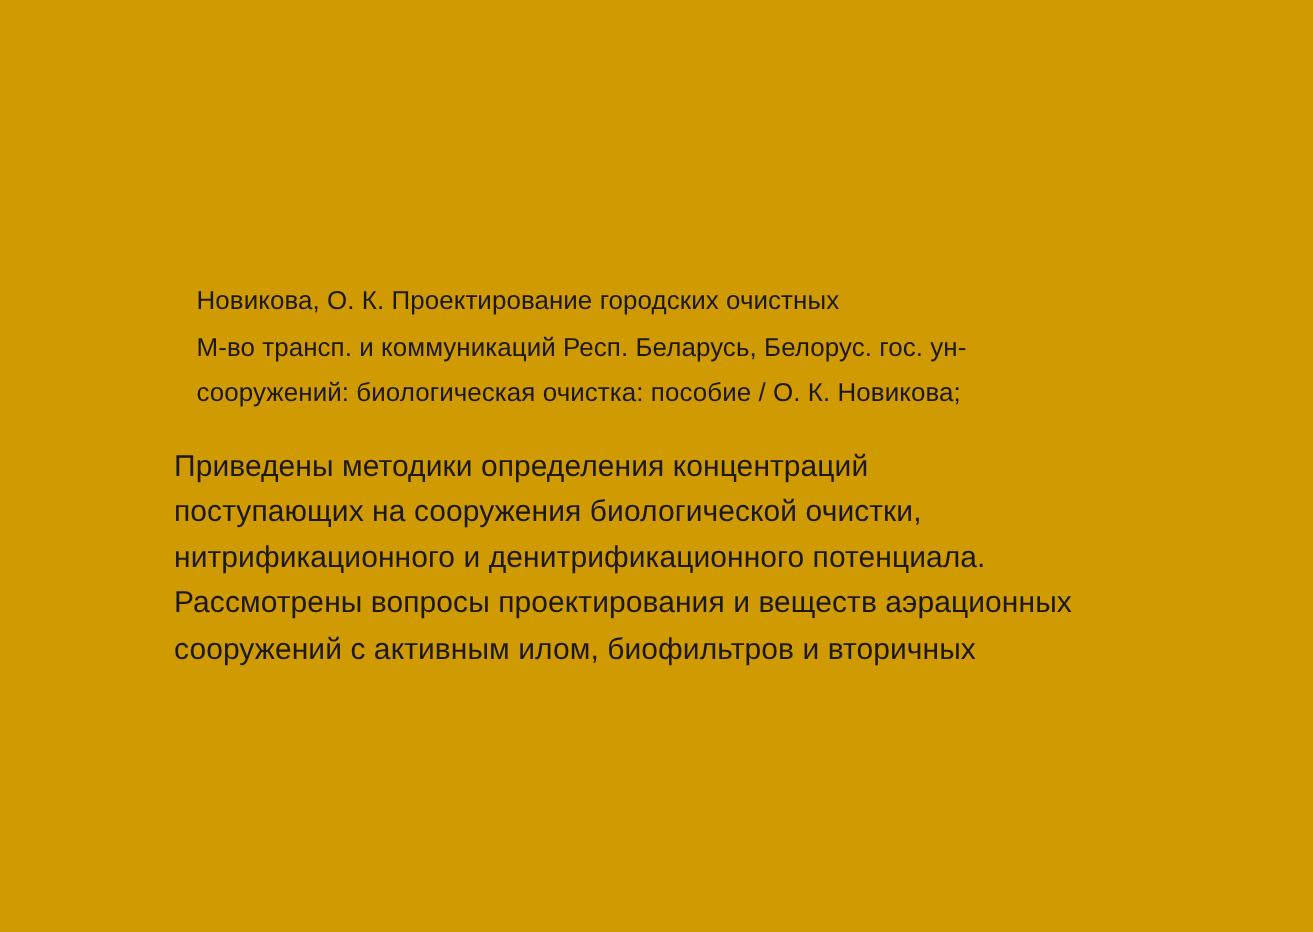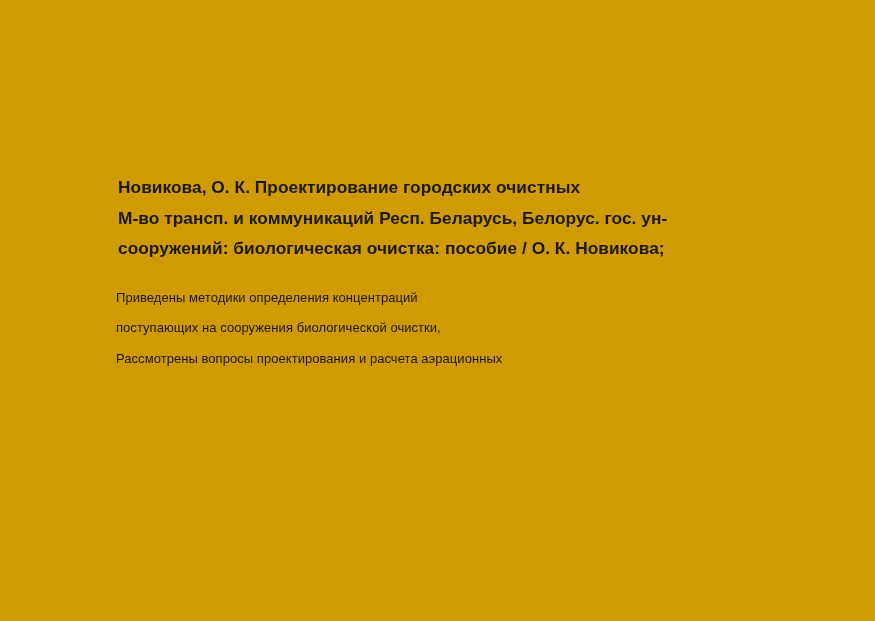--- a/index.html
+++ b/index.html
@@ -27,31 +27,31 @@
   #content-column {
     position: absolute;
     left: 114px;
     top: 168px;
     width: 660px;
   }
 
   
   .citation-block {
     font-size: 17.3px;
-    font-weight: 700;
+    font-weight: 400;
     line-height: 30.5px;
     color: #1c1812;
     letter-spacing: 0.05px;
     width: 650px;
-    margin: 4px;
+    margin: 17px;
   }
 
   
   .annotation-block {
-    font-size: 13px;
+    font-size: 20px;
     font-weight: 400;
     line-height: 30.6px;
     color: #1c1812;
     letter-spacing: 0.05px;
     width: 640px;
     margin: 19px 0 0 2px;
   }
 
   .text-line {
     display: block;
@@ -67,17 +67,19 @@
 
     <div class="citation-block" style="color: rgb(28, 24, 18);">
       <span class="text-line">Новикова, О. К. Проектирование городских очистных</span>
       <span class="text-line">М-во трансп. и коммуникаций Респ. Беларусь, Белорус. гос. ун-</span>
       <span class="text-line">сооружений: биологическая очистка: пособие / О. К. Новикова;</span>
     </div>
 
     <div class="annotation-block" style="color: rgb(28, 24, 18);">
       <span class="text-line">Приведены методики определения концентраций</span>
       <span class="text-line">поступающих на сооружения биологической очистки,</span>
-      <span class="text-line">Рассмотрены вопросы проектирования и расчета аэрационных</span>
+      <span class="text-line">нитрификационного и денитрификационного потенциала.</span>
+      <span class="text-line">Рассмотрены вопросы проектирования и веществ аэрационных</span>
+      <span class="text-line">сооружений с активным илом, биофильтров и вторичных</span>
     </div>
 
   </div>
 </div>
 
 </body></html>

